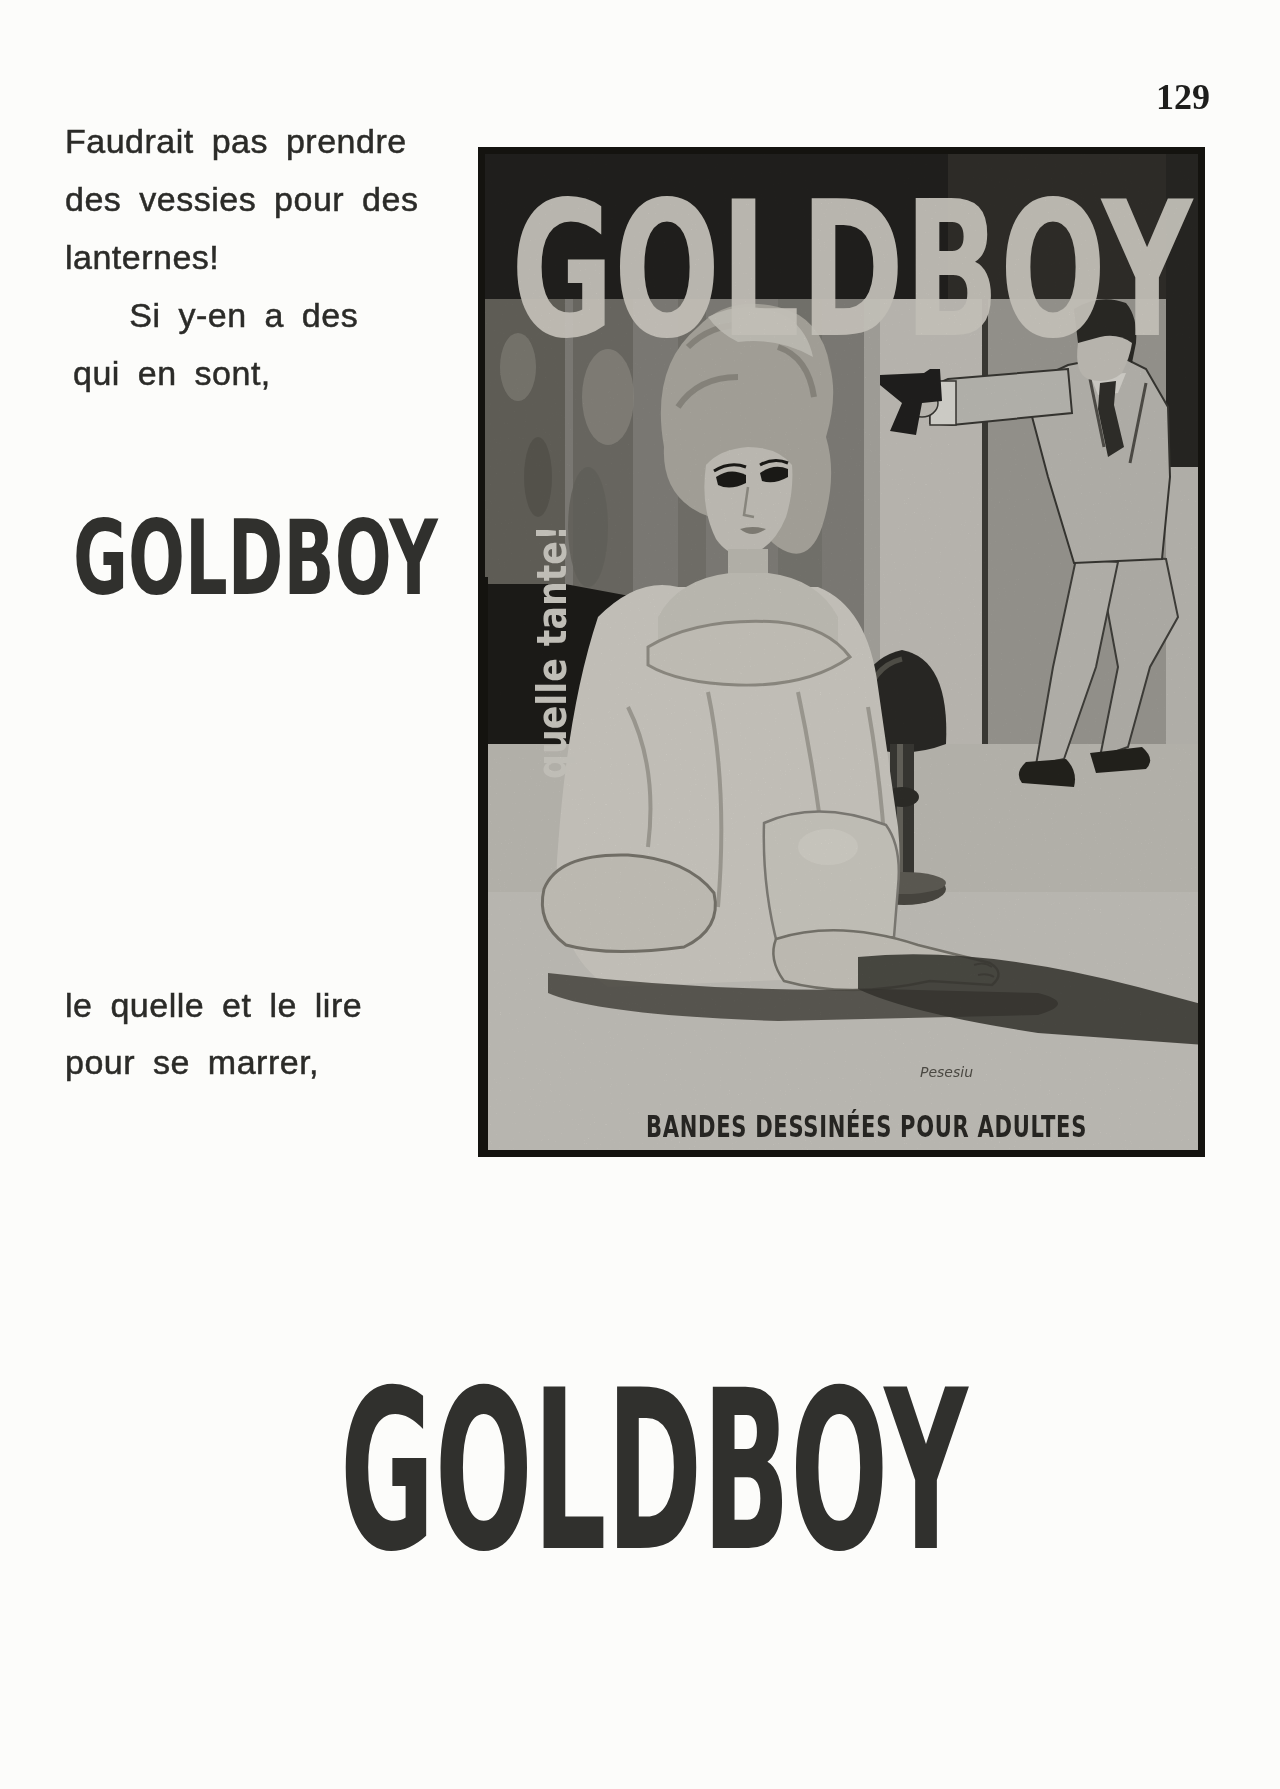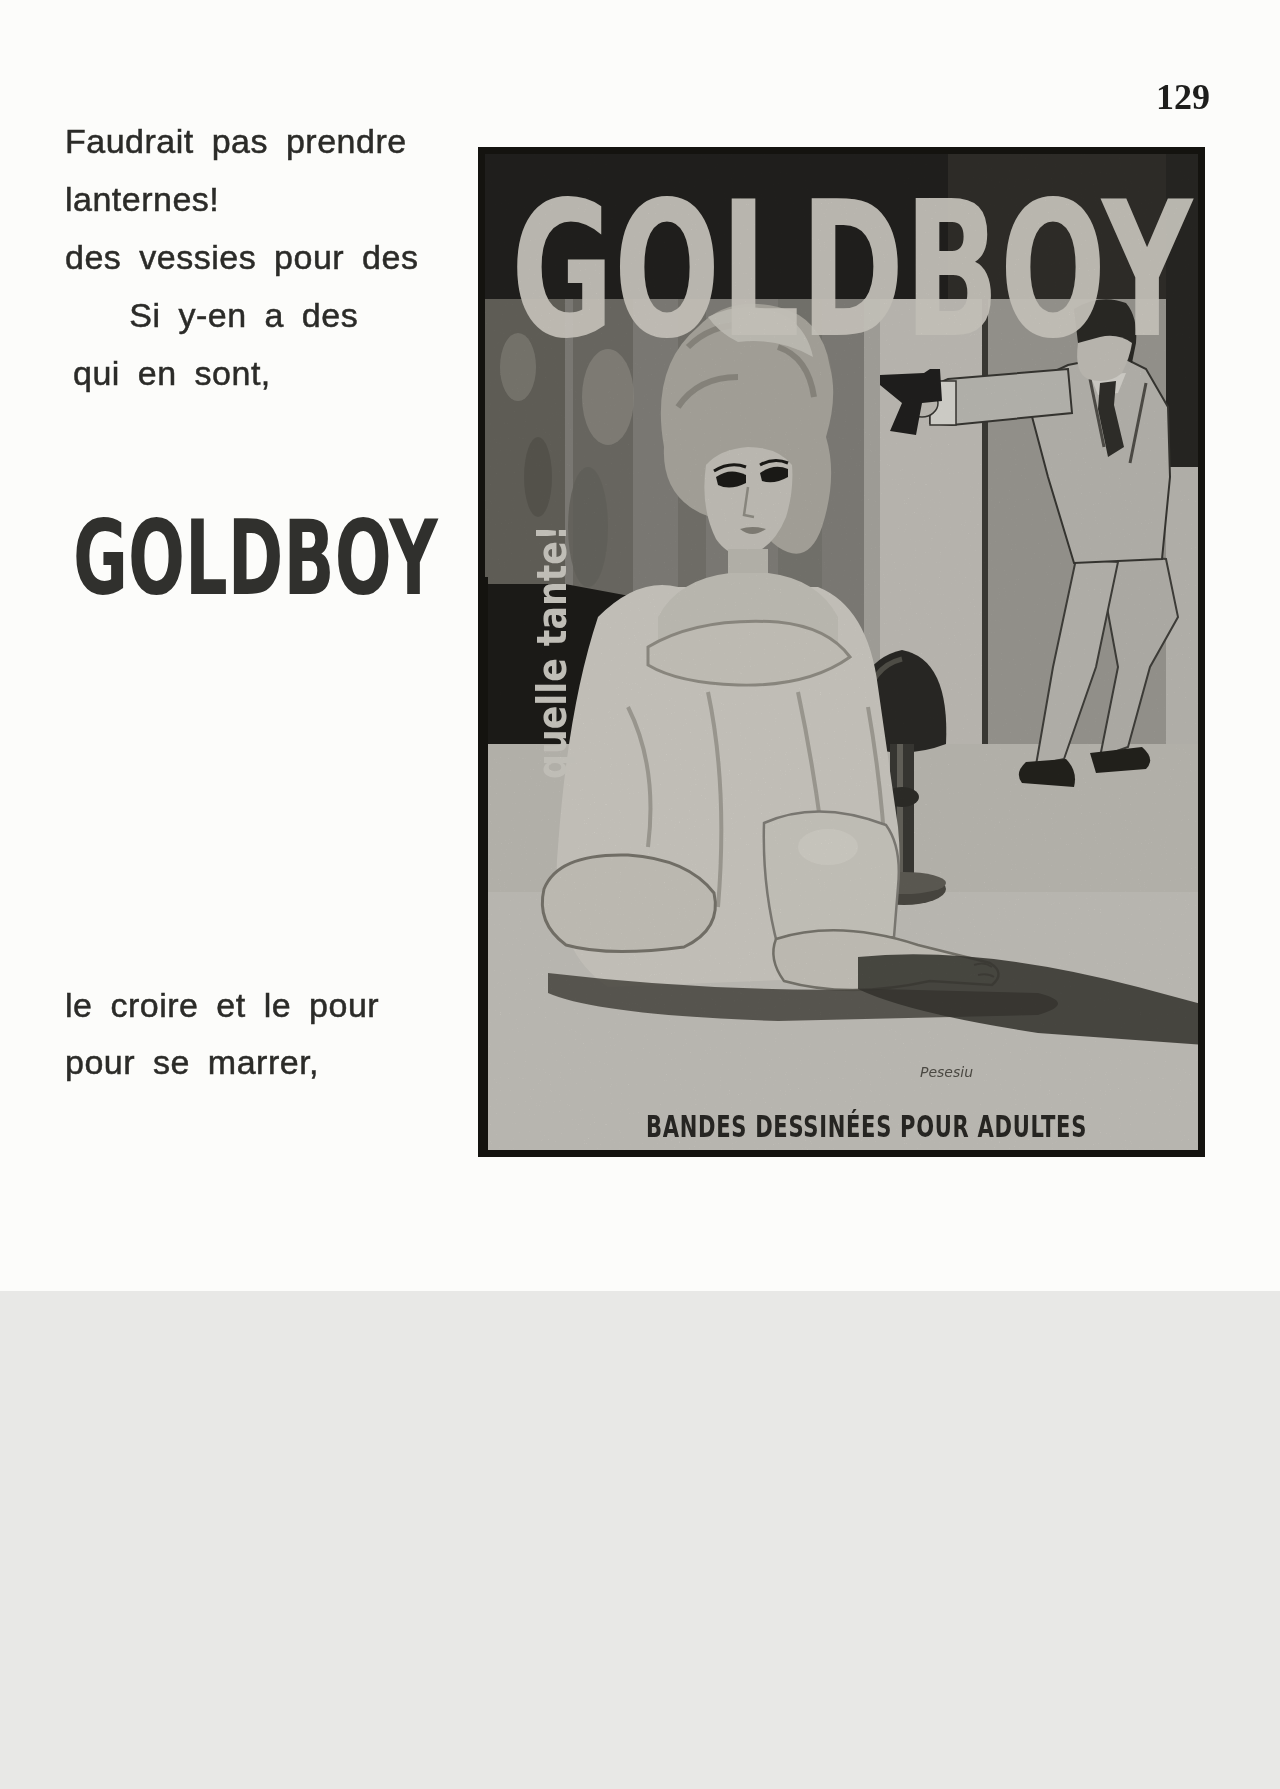--- a/index.html
+++ b/index.html
@@ -1,16 +1,16 @@
 <!DOCTYPE html>
 <html><head>
 <meta charset="utf-8">
 <style>
   html,body{margin:0;padding:0;background:#e8e8e6;}
-  .page{position:relative;width:1280px;height:1291px;background:#fcfcfa;overflow:hidden;
+  .page{position:relative;width:1280px;height:1789px;background:#fcfcfa;overflow:hidden;
         font-family:"Liberation Sans",sans-serif;color:#2b2b28;}
   .copy{position:absolute;left:65px;font-size:34px;line-height:58px;letter-spacing:.5px;
         word-spacing:8px;color:#2b2b28;white-space:nowrap;
         -webkit-text-stroke:.5px #2b2b28;}
   .copy .ln{display:block;}
   .copy .ind1{padding-left:4px;text-align:center;}
   .copy .ind2{padding-left:8px;}
   .tagline{position:absolute;left:65px;font-size:31px;line-height:57px;letter-spacing:2px;
         word-spacing:20px;white-space:nowrap;color:#2b2b28;-webkit-text-stroke:.6px #2b2b28;}
   .display{position:absolute;font-family:"DejaVu Sans",sans-serif;font-weight:700;
@@ -27,30 +27,30 @@
 </style>
 </head>
 <body>
 
 <div class="page">
 
   <div id="page-number">129</div>
 
   <div class="copy" style="top:112px;">
     <span class="ln">Faudrait pas prendre</span>
+    <span class="ln">des vessies pour des</span>
     <span class="ln">lanternes!</span>
-    <span class="ln">des vessies pour des</span>
     <span class="ln ind1">Si y-en a des</span>
     <span class="ln ind2">qui en sont,</span>
   </div>
 
   <div id="heading-small" class="display">GOLDBOY</div>
 
   <div class="copy" style="top:977px;line-height:57px;">
-    <span class="ln">le croire et le pour</span>
+    <span class="ln">le quelle et le lire</span>
     <span class="ln">pour se marrer,</span>
   </div>
 
 
   <div id="big-title" class="display">GOLDBOY</div>
 
 
   <svg id="cover" viewBox="0 0 727 1010">
     <defs>
       <filter id="grain" x="0" y="0" width="100%" height="100%">

